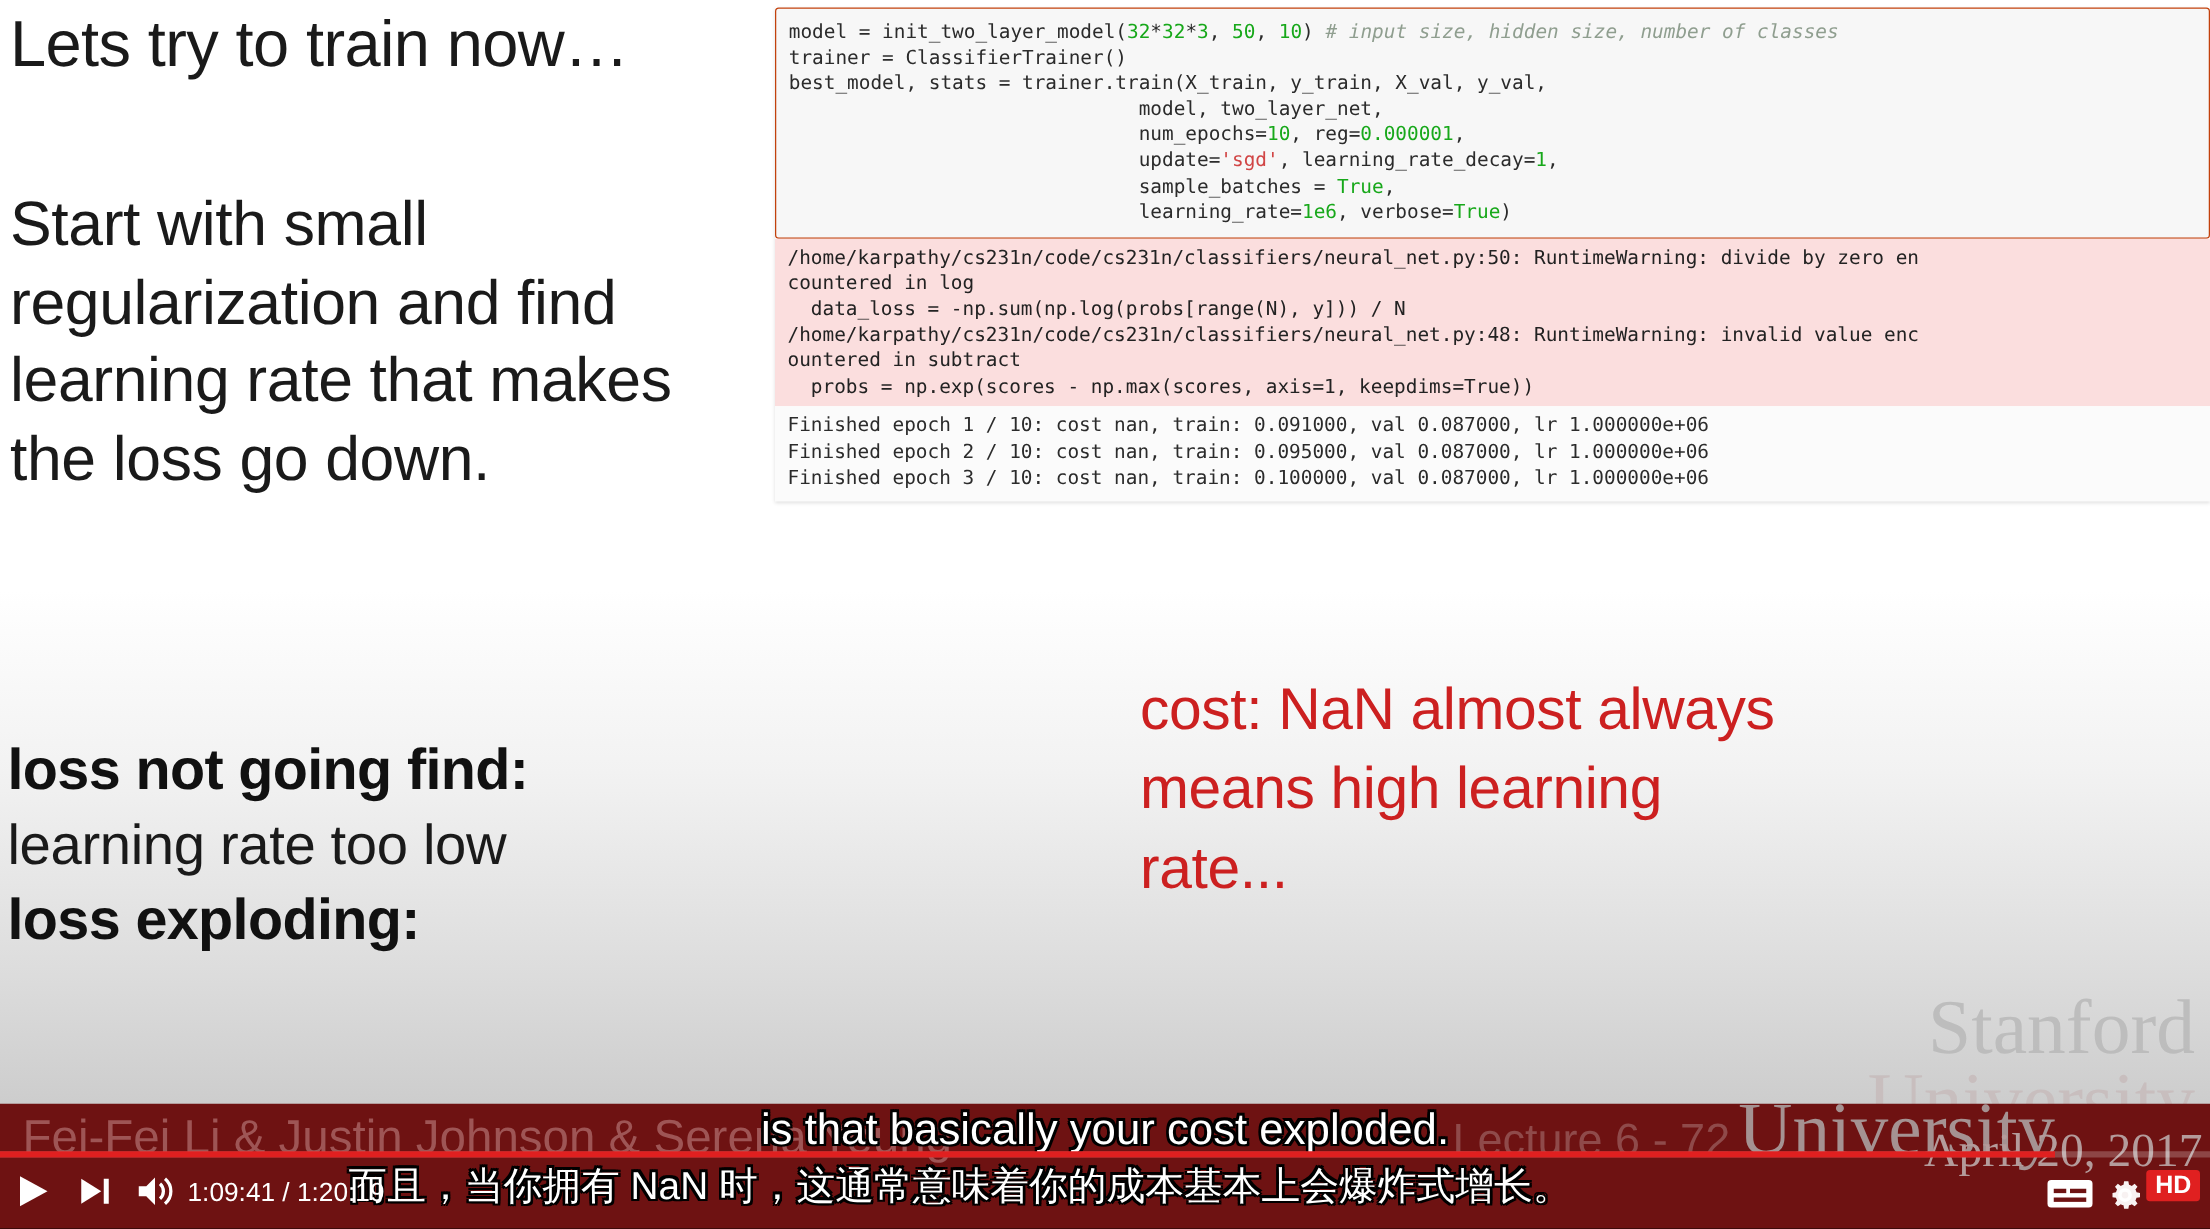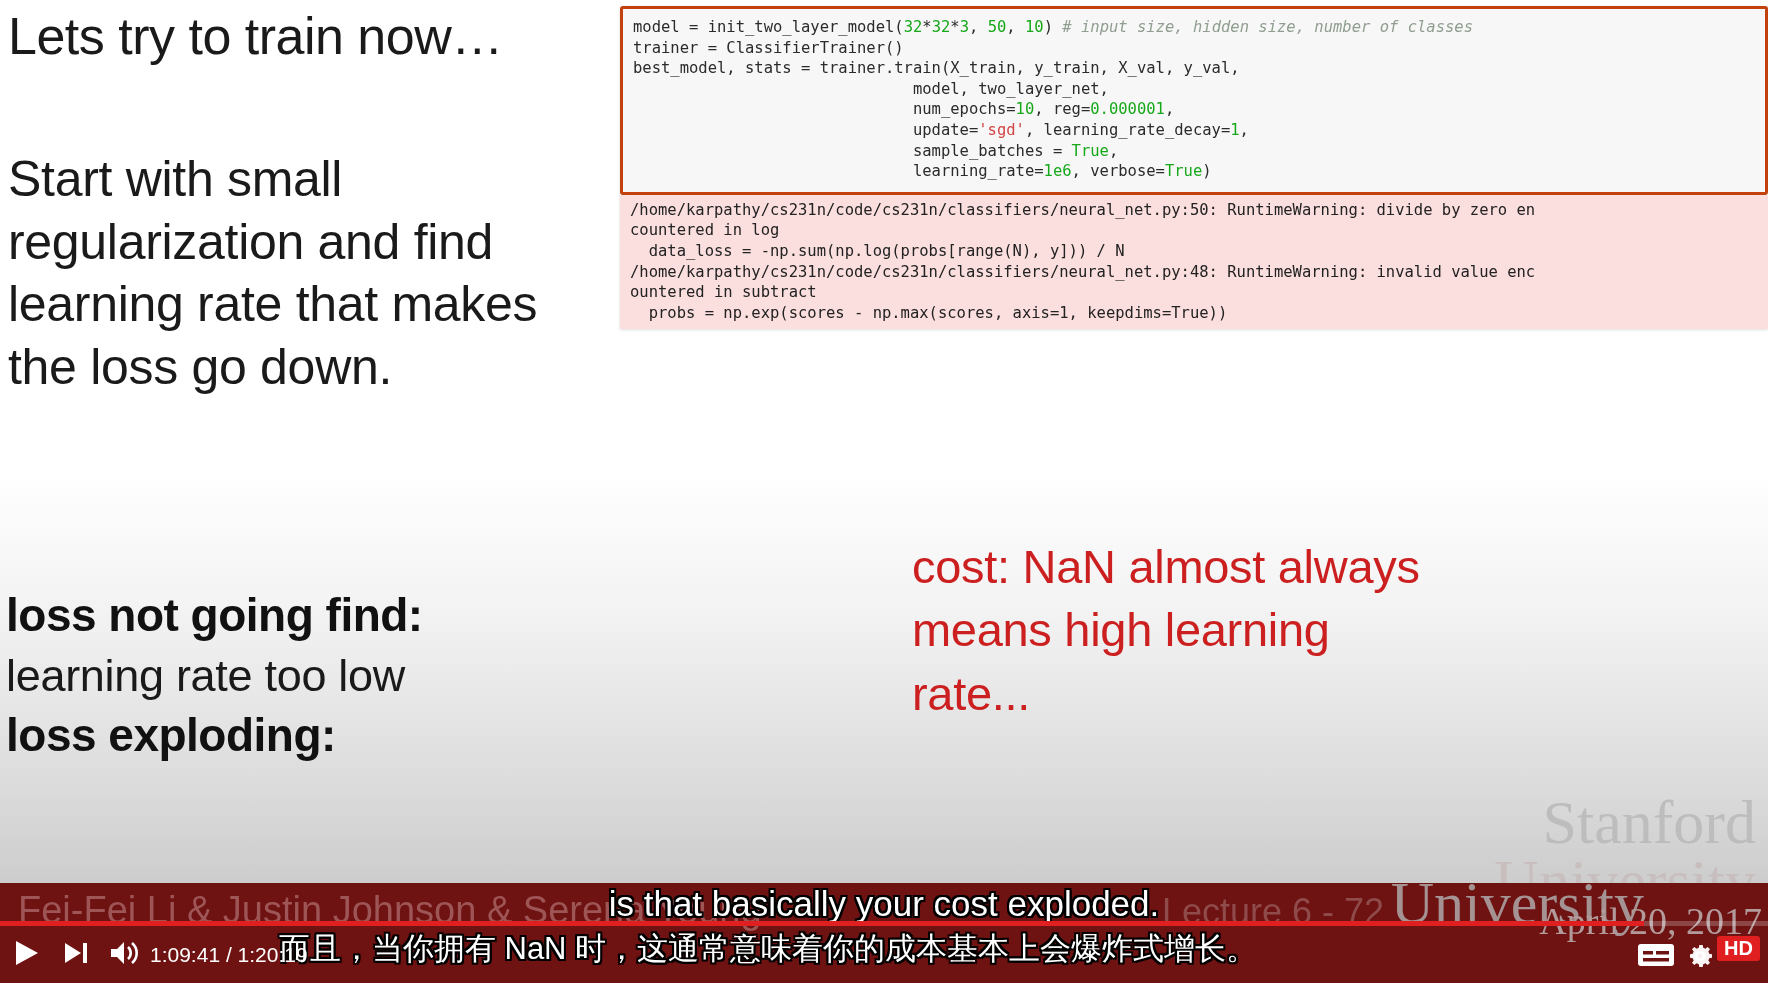--- a/index.html
+++ b/index.html
@@ -89,21 +89,21 @@
     top: 6px;
     width: 1148px;
     background: #ffffff;
     box-shadow: 0 1px 3px rgba(0,0,0,0.13);
     font-family: "DejaVu Sans Mono", "Liberation Mono", monospace;
     font-size: 15.5px;
     line-height: 20.6px;
   }
   .code-input {
     background: #f7f7f7;
-    border: 3px solid #c2410c;
+    border: 1px solid #c2410c;
     border-radius: 3px;
     padding: 8px 7px 10px 10px;
     white-space: pre;
     color: #2b2b2b;
     min-height: 175px;
     box-sizing: border-box;
   }
   .code-warn {
     background: #fbdede;
     padding: 5px 10px 6px 10px;
@@ -307,20 +307,23 @@
                               num_epochs=<span class="tok-num">10</span>, reg=<span class="tok-num">0.000001</span>,
                               update=<span class="tok-str">'sgd'</span>, learning_rate_decay=<span class="tok-num">1</span>,
                               sample_batches = <span class="tok-kw">True</span>,
                               learning_rate=<span class="tok-num">1e6</span>, verbose=<span class="tok-kw">True</span>)</div>
       <div class="code-warn">/home/karpathy/cs231n/code/cs231n/classifiers/neural_net.py:50: RuntimeWarning: divide by zero en
 countered in log
   data_loss = -np.sum(np.log(probs[range(N), y])) / N
 /home/karpathy/cs231n/code/cs231n/classifiers/neural_net.py:48: RuntimeWarning: invalid value enc
 ountered in subtract
   probs = np.exp(scores - np.max(scores, axis=1, keepdims=True))</div>
+      <div class="code-out">Finished epoch 1 / 10: cost nan, train: 0.091000, val 0.087000, lr 1.000000e+06
+Finished epoch 2 / 10: cost nan, train: 0.095000, val 0.087000, lr 1.000000e+06
+Finished epoch 3 / 10: cost nan, train: 0.100000, val 0.087000, lr 1.000000e+06</div>
     </div>
 
     <div class="wm">
       <div>Stanford</div>
       <div class="u">University</div>
     </div>
   </div>
 
   <div class="footer">
     <div class="footer-authors">Fei-Fei Li &amp; Justin Johnson &amp; Serena Yeung</div>

